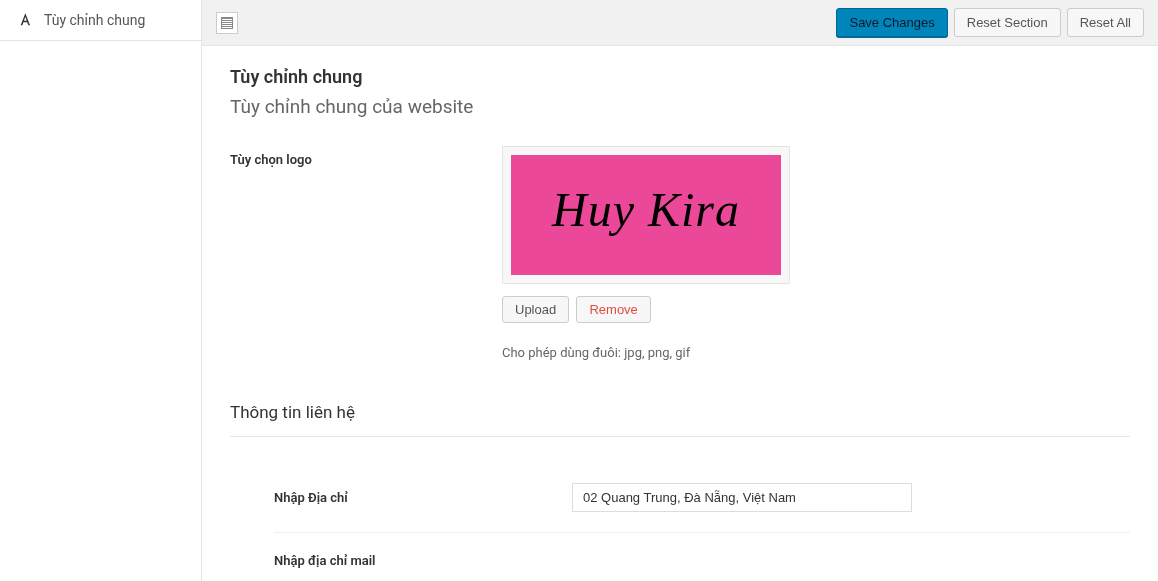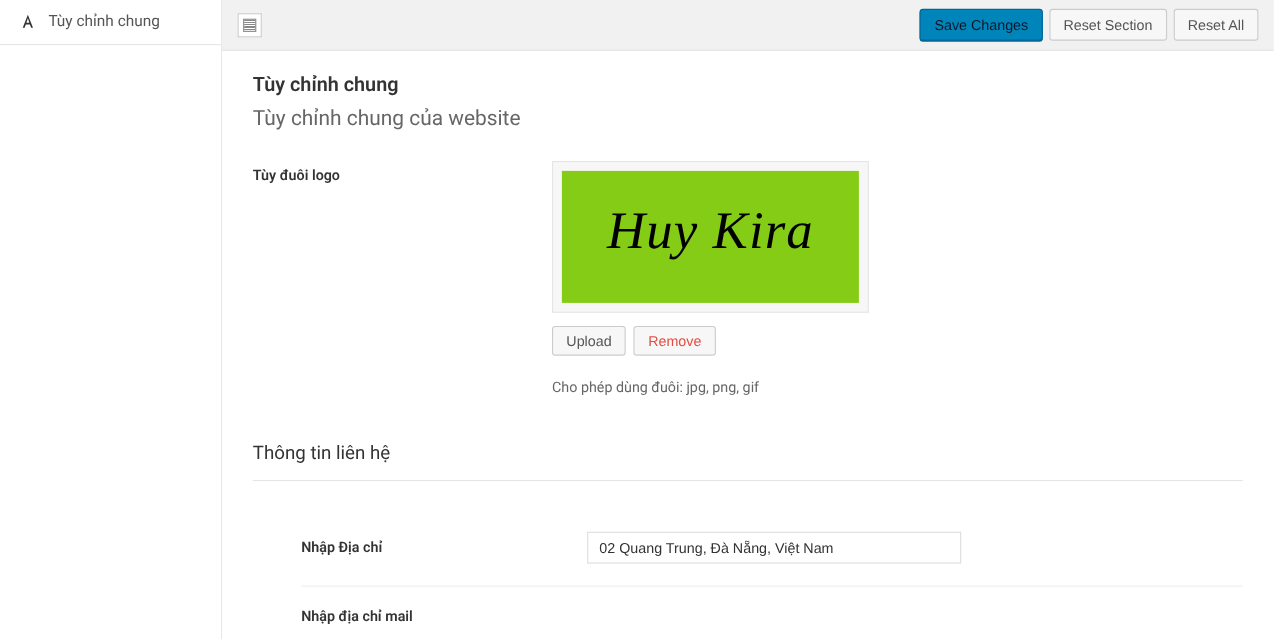--- a/index.html
+++ b/index.html
@@ -136,21 +136,21 @@
     .logo-preview {
       border: 1px solid #e5e5e5;
       background: #f7f7f7;
       padding: 8px;
       display: inline-block;
       margin-bottom: 12px;
     }
     .logo-image {
       width: 270px;
       height: 120px;
-      background: #84cc16;
+      background: #ec4899;
       display: flex;
       align-items: center;
       justify-content: center;
     }
     .logo-script {
       font-family: "Brush Script MT", "Segoe Script", cursive;
       font-size: 48px;
       font-style: italic;
       color: #000;
       letter-spacing: 1px;
@@ -191,20 +191,21 @@
       background: #fff;
     }
     .indent {
       padding-left: 44px;
     }
     .field-row-contact {
       display: flex;
       align-items: center;
       padding: 20px 0;
       border-bottom: 1px solid #eee;
+      gap: 38px;
     }
     .field-row-contact:last-child {
       border-bottom: none;
     }
     .field-row-contact .field-label-col {
       width: 260px;
       padding-top: 0;
     }
   </style>
 </head>
@@ -235,21 +236,21 @@
       <button class="btn">Reset All</button>
     </div>
 
     <div class="content">
 
       <div class="section-title">Tùy chỉnh chung</div>
       <div class="section-desc">Tùy chỉnh chung của website</div>
 
       <div class="logo-row">
         <div class="logo-label-col">
-          <span class="field-label">Tùy đuôi logo</span>
+          <span class="field-label">Tùy chọn logo</span>
         </div>
         <div class="field-control-col">
           <div class="logo-preview">
             <div class="logo-image">
               <span class="logo-script">Huy Kira</span>
             </div>
           </div>
           <div>
             <button class="btn-small">Upload</button>
             <button class="btn-small btn-remove">Remove</button>

